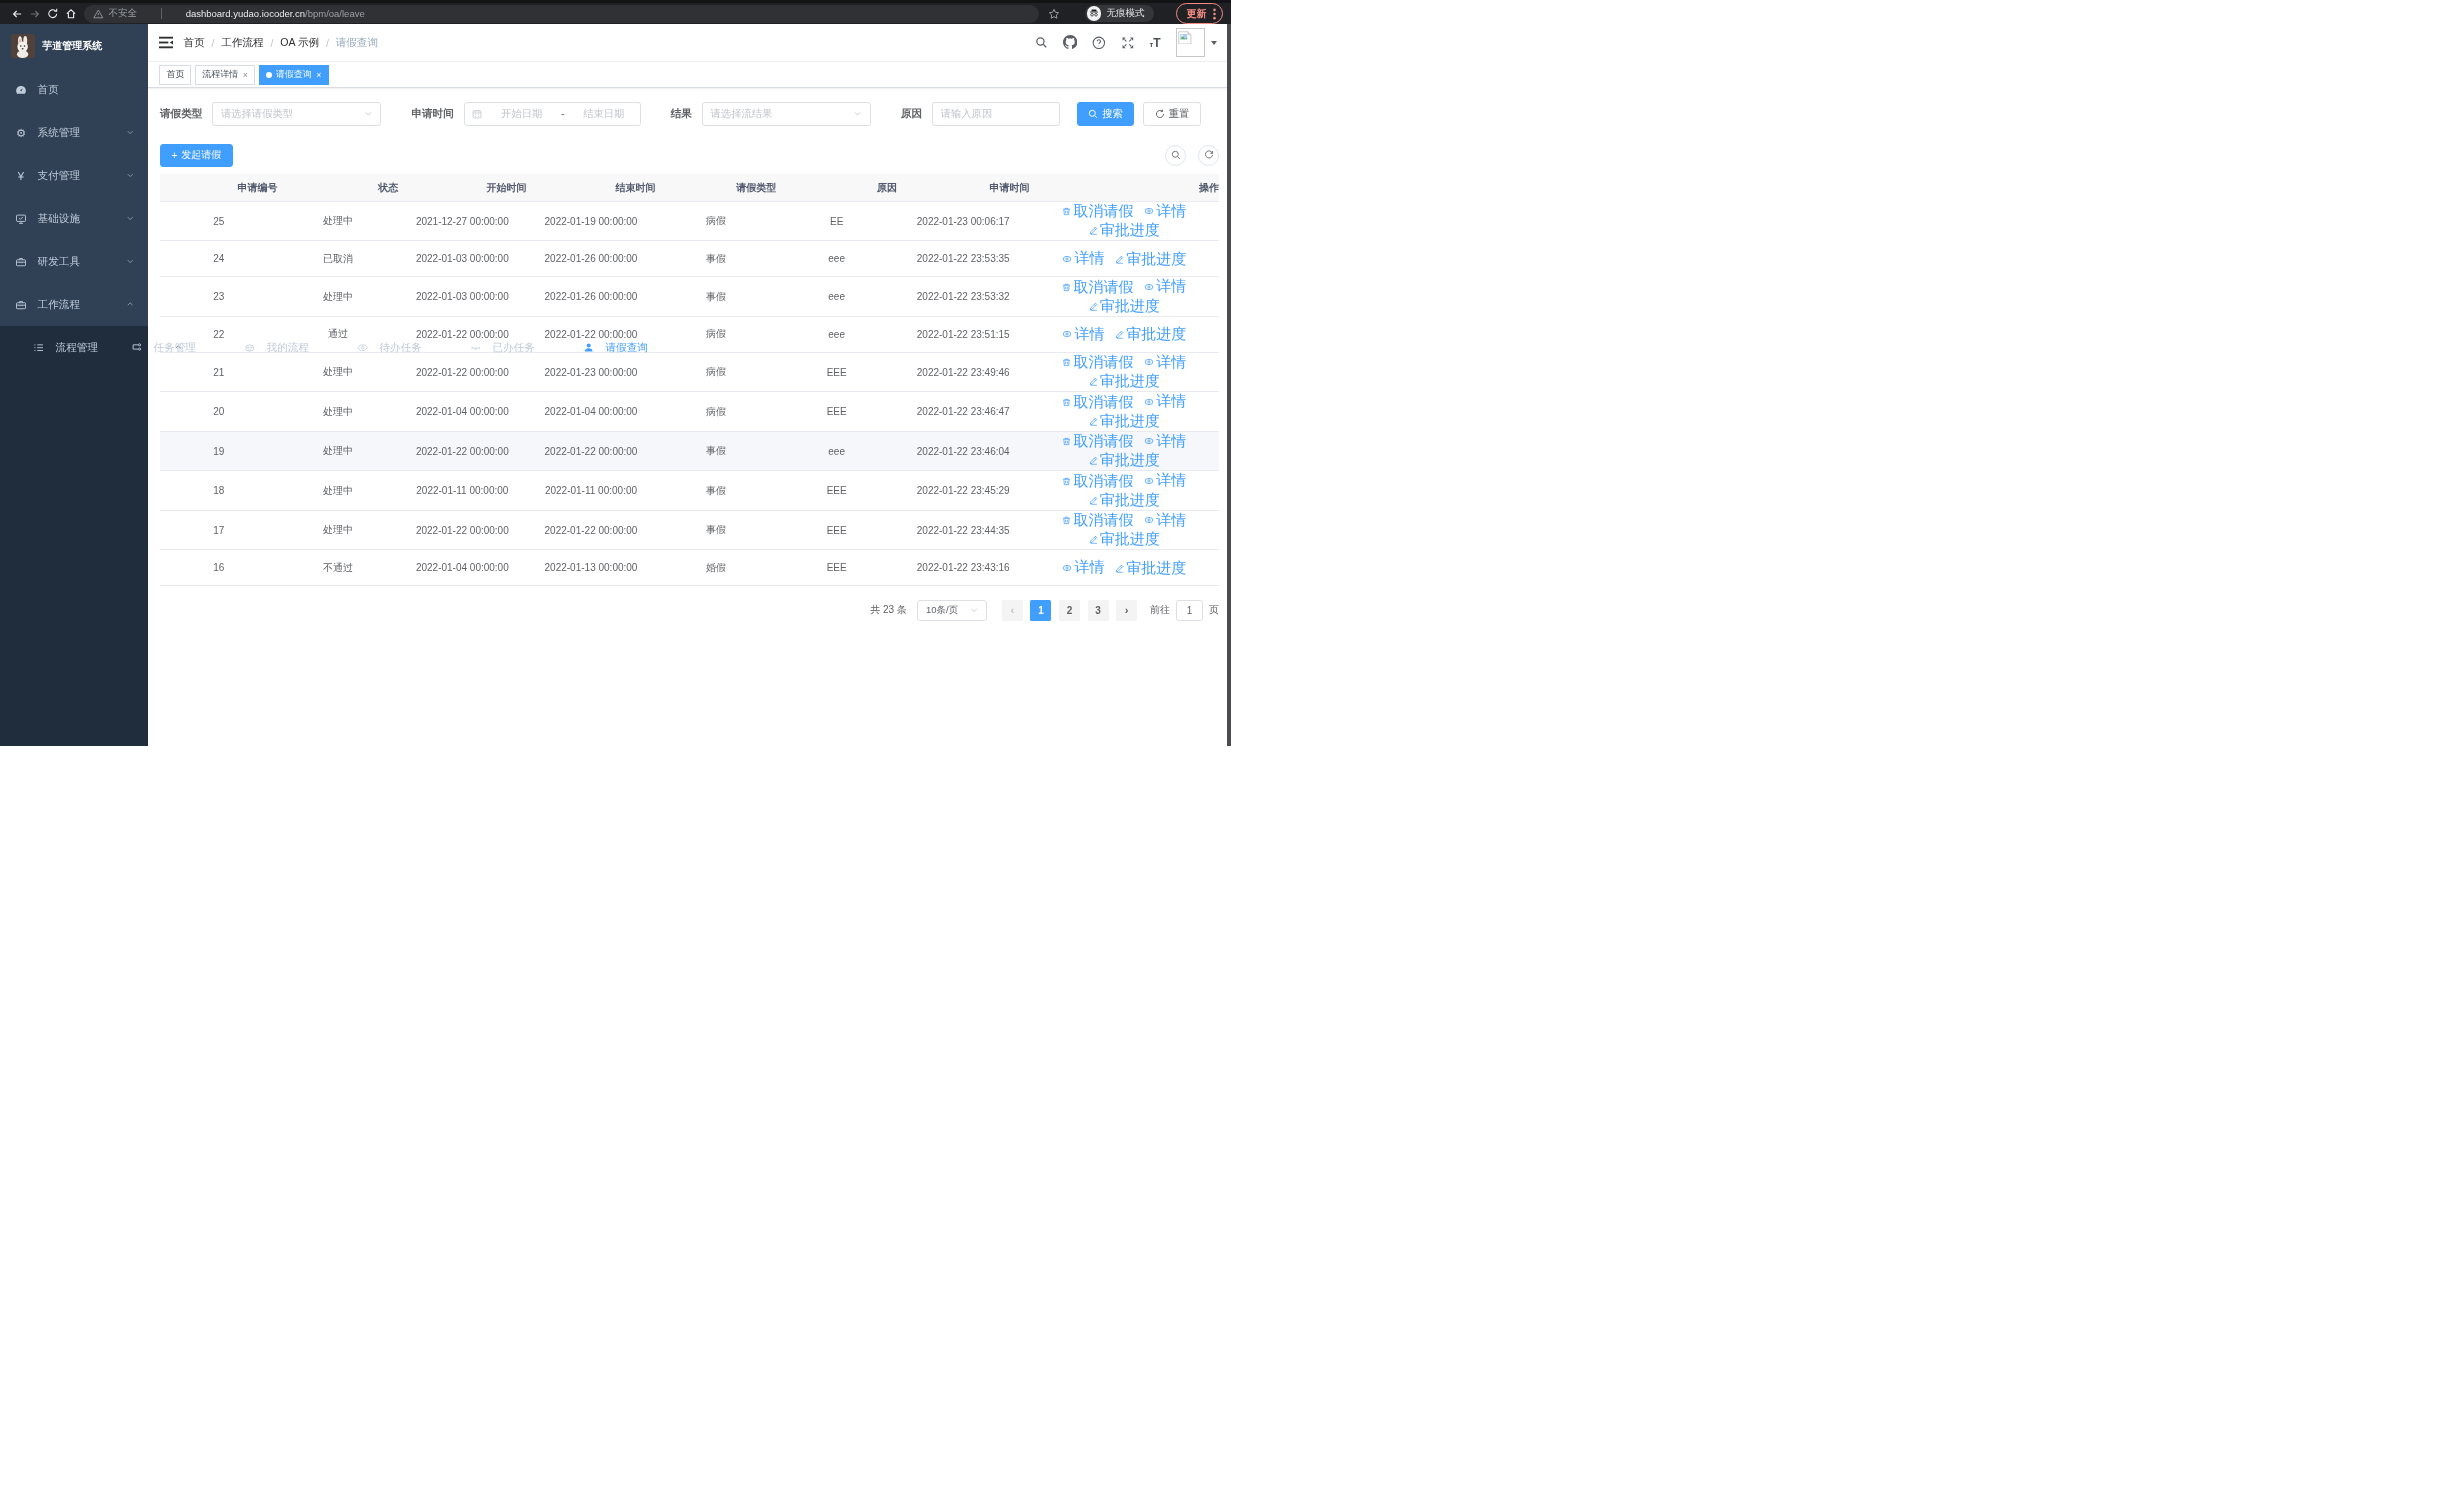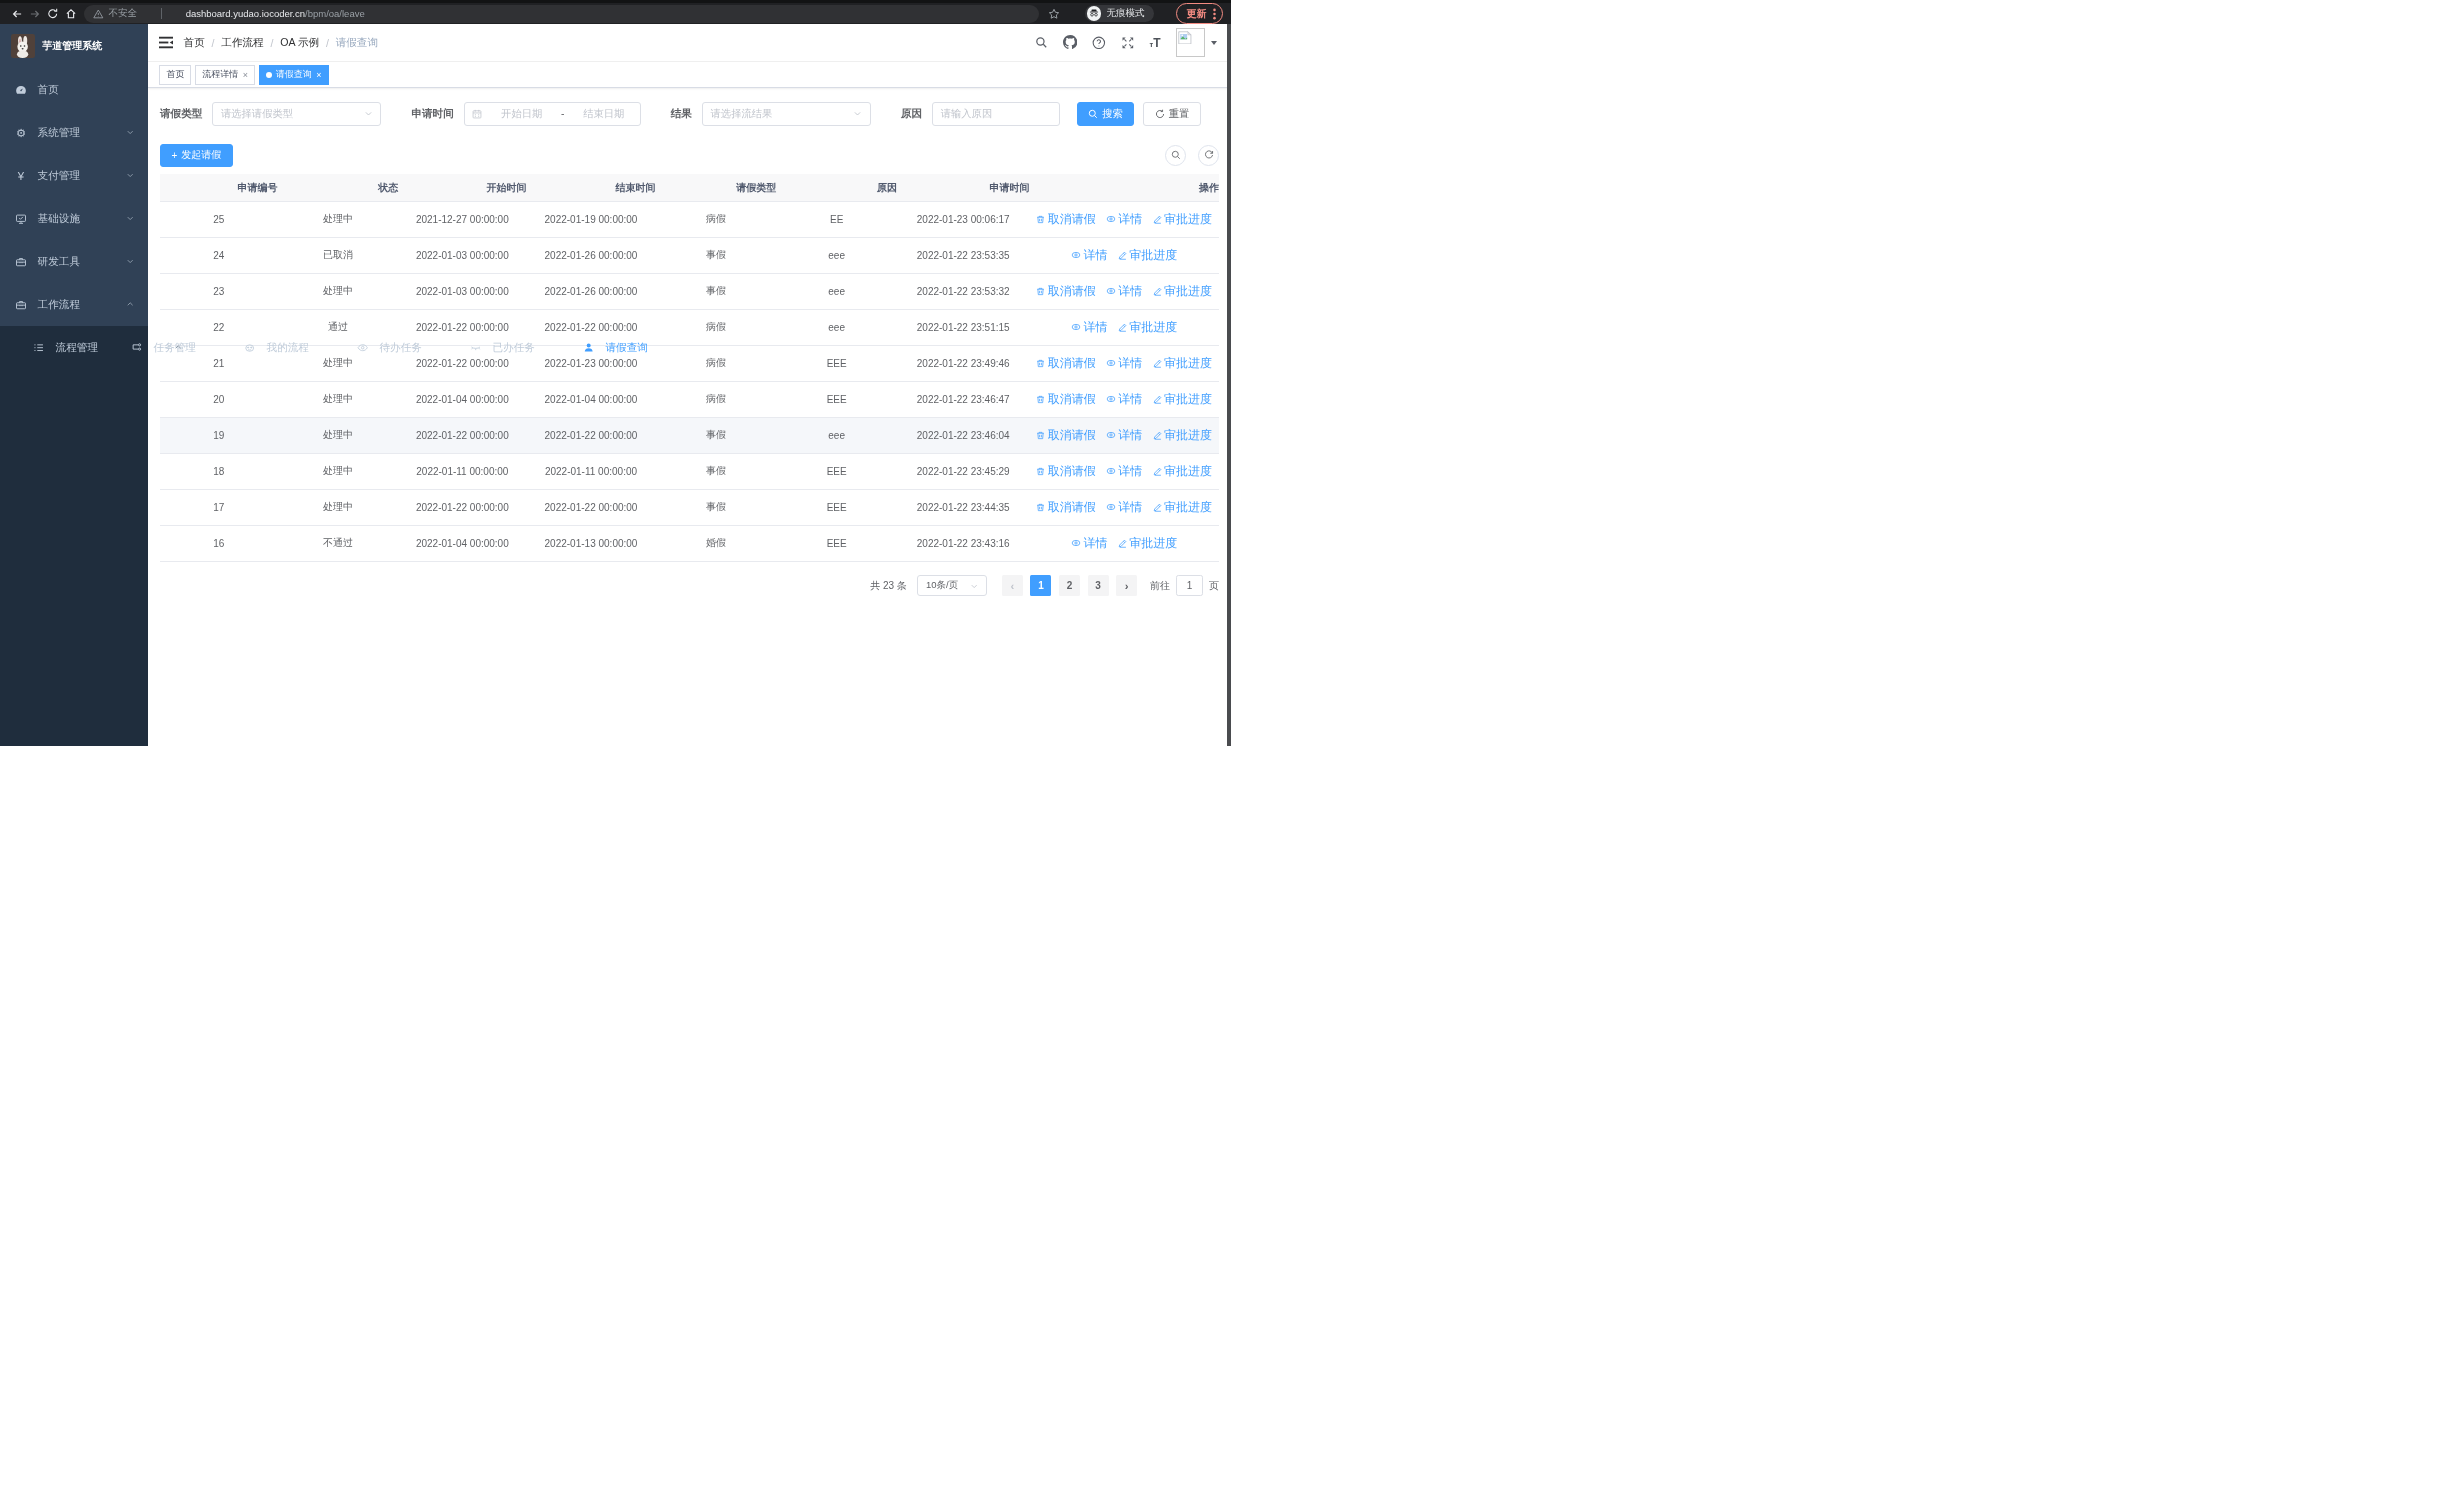--- a/index.html
+++ b/index.html
@@ -80,21 +80,21 @@
   .toolbar { margin-top:18px; display:flex; align-items:center; }
   .create-btn { height:23px; font-size:10px; }
   .circles { margin-left:auto; display:flex; gap:12px; }
   .circle-btn { width:21px; height:21px; border-radius:50%; border:0.8px solid #dfe4ed; background:#fff; display:flex; align-items:center; justify-content:center; color:#606266; cursor:pointer; }
 
   
   table { width:100%; border-collapse:collapse; margin-top:7.6px; table-layout:fixed; }
   th { background:#f8f8f9; color:#515a6e; font-size:10px; font-weight:bold; height:27px; border-bottom:0.8px solid #e8eaef;text-align:right; }
   td { height:36px; text-align:center; font-size:10px; color:#606266; border-bottom:0.8px solid #e8eaef; }
   tr.hl { background:#f5f7fa; }
-  .ops a { color:#409eff; text-decoration:none; display:inline-flex; align-items:center; gap:2.3px; margin:0 3.8px; font-size:12px; white-space:nowrap;font-family:Liberation Serif, serif; }
+  .ops a { color:#409eff; text-decoration:none; display:inline-flex; align-items:center; gap:2.3px; margin:0 3.8px; font-size:15px; white-space:nowrap;font-family:Liberation Serif, serif; }
 
   
   .pager { margin-top:13.7px; display:flex; align-items:center; justify-content:flex-end; font-size:10px; color:#606266; }
   .pg-total { margin-right:10.6px; }
   .pg-size { width:70px; height:21px; font-size:9.5px; color:#606266; margin-right:10.6px; }
   .pg-btn { min-width:21px; height:21px; border-radius:1.5px; background:#f4f4f5; color:#606266; font-weight:bold; display:inline-flex; align-items:center; justify-content:center; margin:0 3.8px; cursor:pointer; padding:0 3px; }
   .pg-btn.active { background:#409eff; color:#fff; }
   .pg-prev { color:#c0c4cc; font-size:11.4px; }
   .pg-next { font-size:11.4px; }
   .goto { display:flex; align-items:center; margin-left:9px; gap:6px; }

